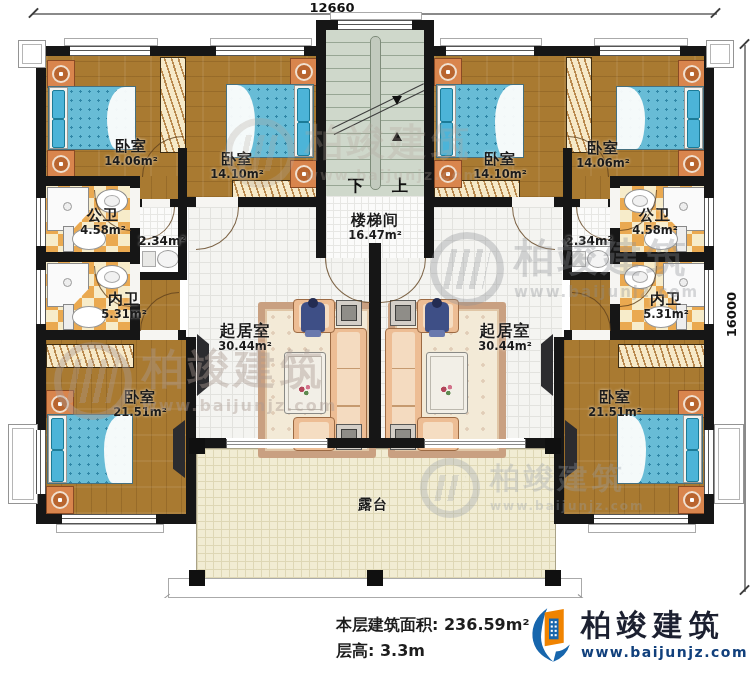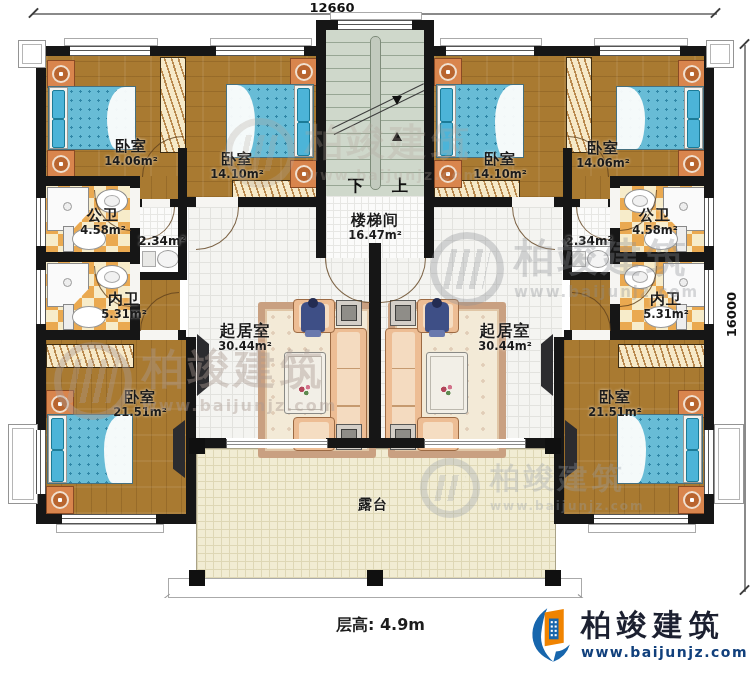--- a/index.html
+++ b/index.html
@@ -450,21 +450,22 @@
   <div class="wm" style="left:420px;top:458px;color:#99a1ad;opacity:.32;">
     <div class="wm-logo" style="width:46px;height:46px;"></div>
     <div>
         <div class="wm-name" style="font-size:30px;">柏竣建筑</div>
          <div class="wm-url" style="font-size:12px;">www.baijunjz.com</div>
       </div>
   </div>
 
   <div class="tblock">
     <div class="stats">
-      <div><span>层高:</span> <span>4.9m</span></div>
+      <div><span>本层建筑面积:</span> <span>236.59m²</span></div>
+      <div><span>层高:</span> <span>3.3m</span></div>
     </div>
     <div class="brand">
       <svg width="52" height="58" viewBox="0 0 60 66">
         <path d="M28 2 Q9 16 11 36 Q13 55 35 64 Q19 49 21 31 Q23 13 28 2 Z" fill="#1766ad"></path>
         <polygon points="25,7 47,3 47,42 25,46" fill="#f08300"></polygon>
         <rect x="30" y="14" width="11" height="24" fill="#1766ad"></rect>
         <rect x="32" y="17" width="2.4" height="2.4" fill="#fff"></rect>
           <rect x="36.5" y="17" width="2.4" height="2.4" fill="#fff"></rect>
         <rect x="32" y="22" width="2.4" height="2.4" fill="#fff"></rect>
           <rect x="36.5" y="22" width="2.4" height="2.4" fill="#fff"></rect>

